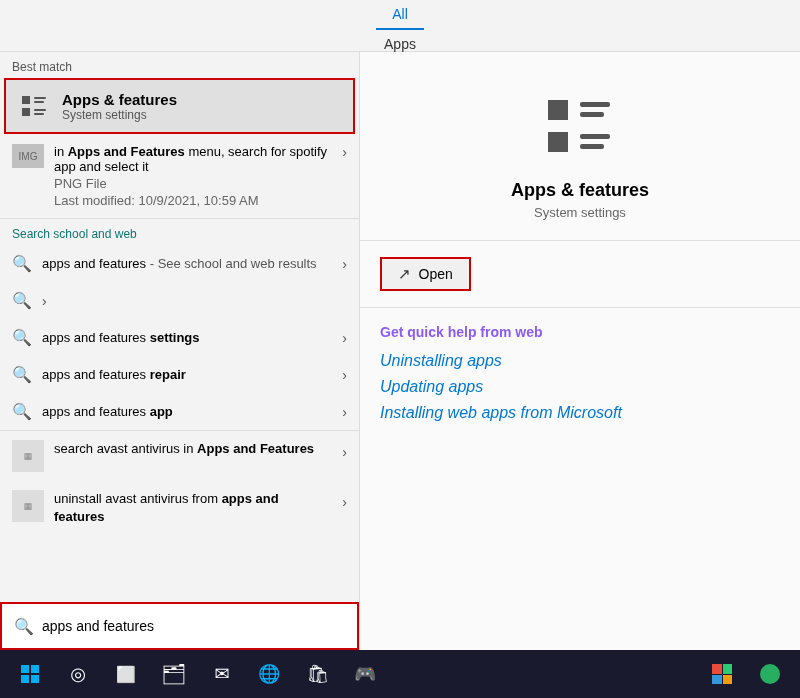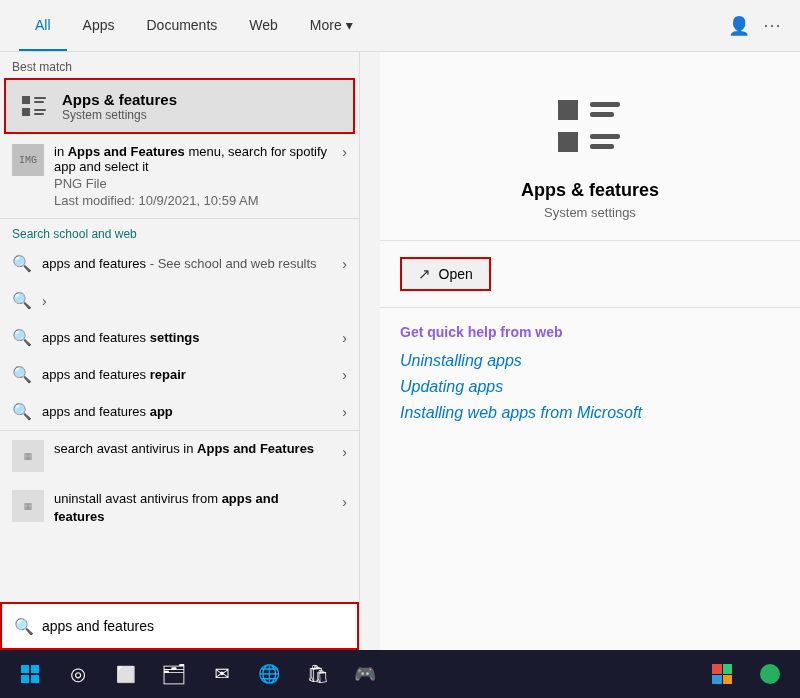--- a/index.html
+++ b/index.html
@@ -12,22 +12,23 @@
       display: flex;
       flex-direction: column;
     }
 
     
     .tab-bar {
       display: flex;
       align-items: center;
       background: #f3f3f3;
       height: 52px;
-      padding: 0 19px;
+      padding: 0 25px;
       border-bottom: 1px solid #ddd;
+      flex-direction: column;
     }
     .tab {
       padding: 6px 16px;
       font-size: 14px;
       color: #333;
       cursor: pointer;
       height: 100%;
       display: flex;
       align-items: center;
       border-bottom: 2px solid transparent;
@@ -51,21 +52,20 @@
       font-size: 18px;
       color: #555;
       cursor: pointer;
     }
 
     
     .main-content {
       display: flex;
       flex: 1;
       overflow: hidden;
-      gap: 20px;
     }
 
     
     .left-panel {
       width: 360px;
       background: #f3f3f3;
       display: flex;
       flex-direction: column;
       border-right: 1px solid #ddd;
       overflow-y: auto;
@@ -119,29 +119,28 @@
     
     .file-result {
       display: flex;
       align-items: flex-start;
       padding: 10px 12px;
       cursor: pointer;
       gap: 10px;
     }
     .file-icon {
       width: 32px;
-      height: 32px;
+      height: 24px;
       background: #c0c0c0;
       flex-shrink: 0;
       display: flex;
       align-items: center;
       justify-content: center;
       font-size: 11px;
       color: #555;
-      font-family: Liberation Mono, monospace;
     }
     .file-text {
       flex: 1;
     }
     .file-title {
       font-size: 13px;
       color: #000;
     }
     .file-title b { font-weight: 700; }
     .file-meta {

